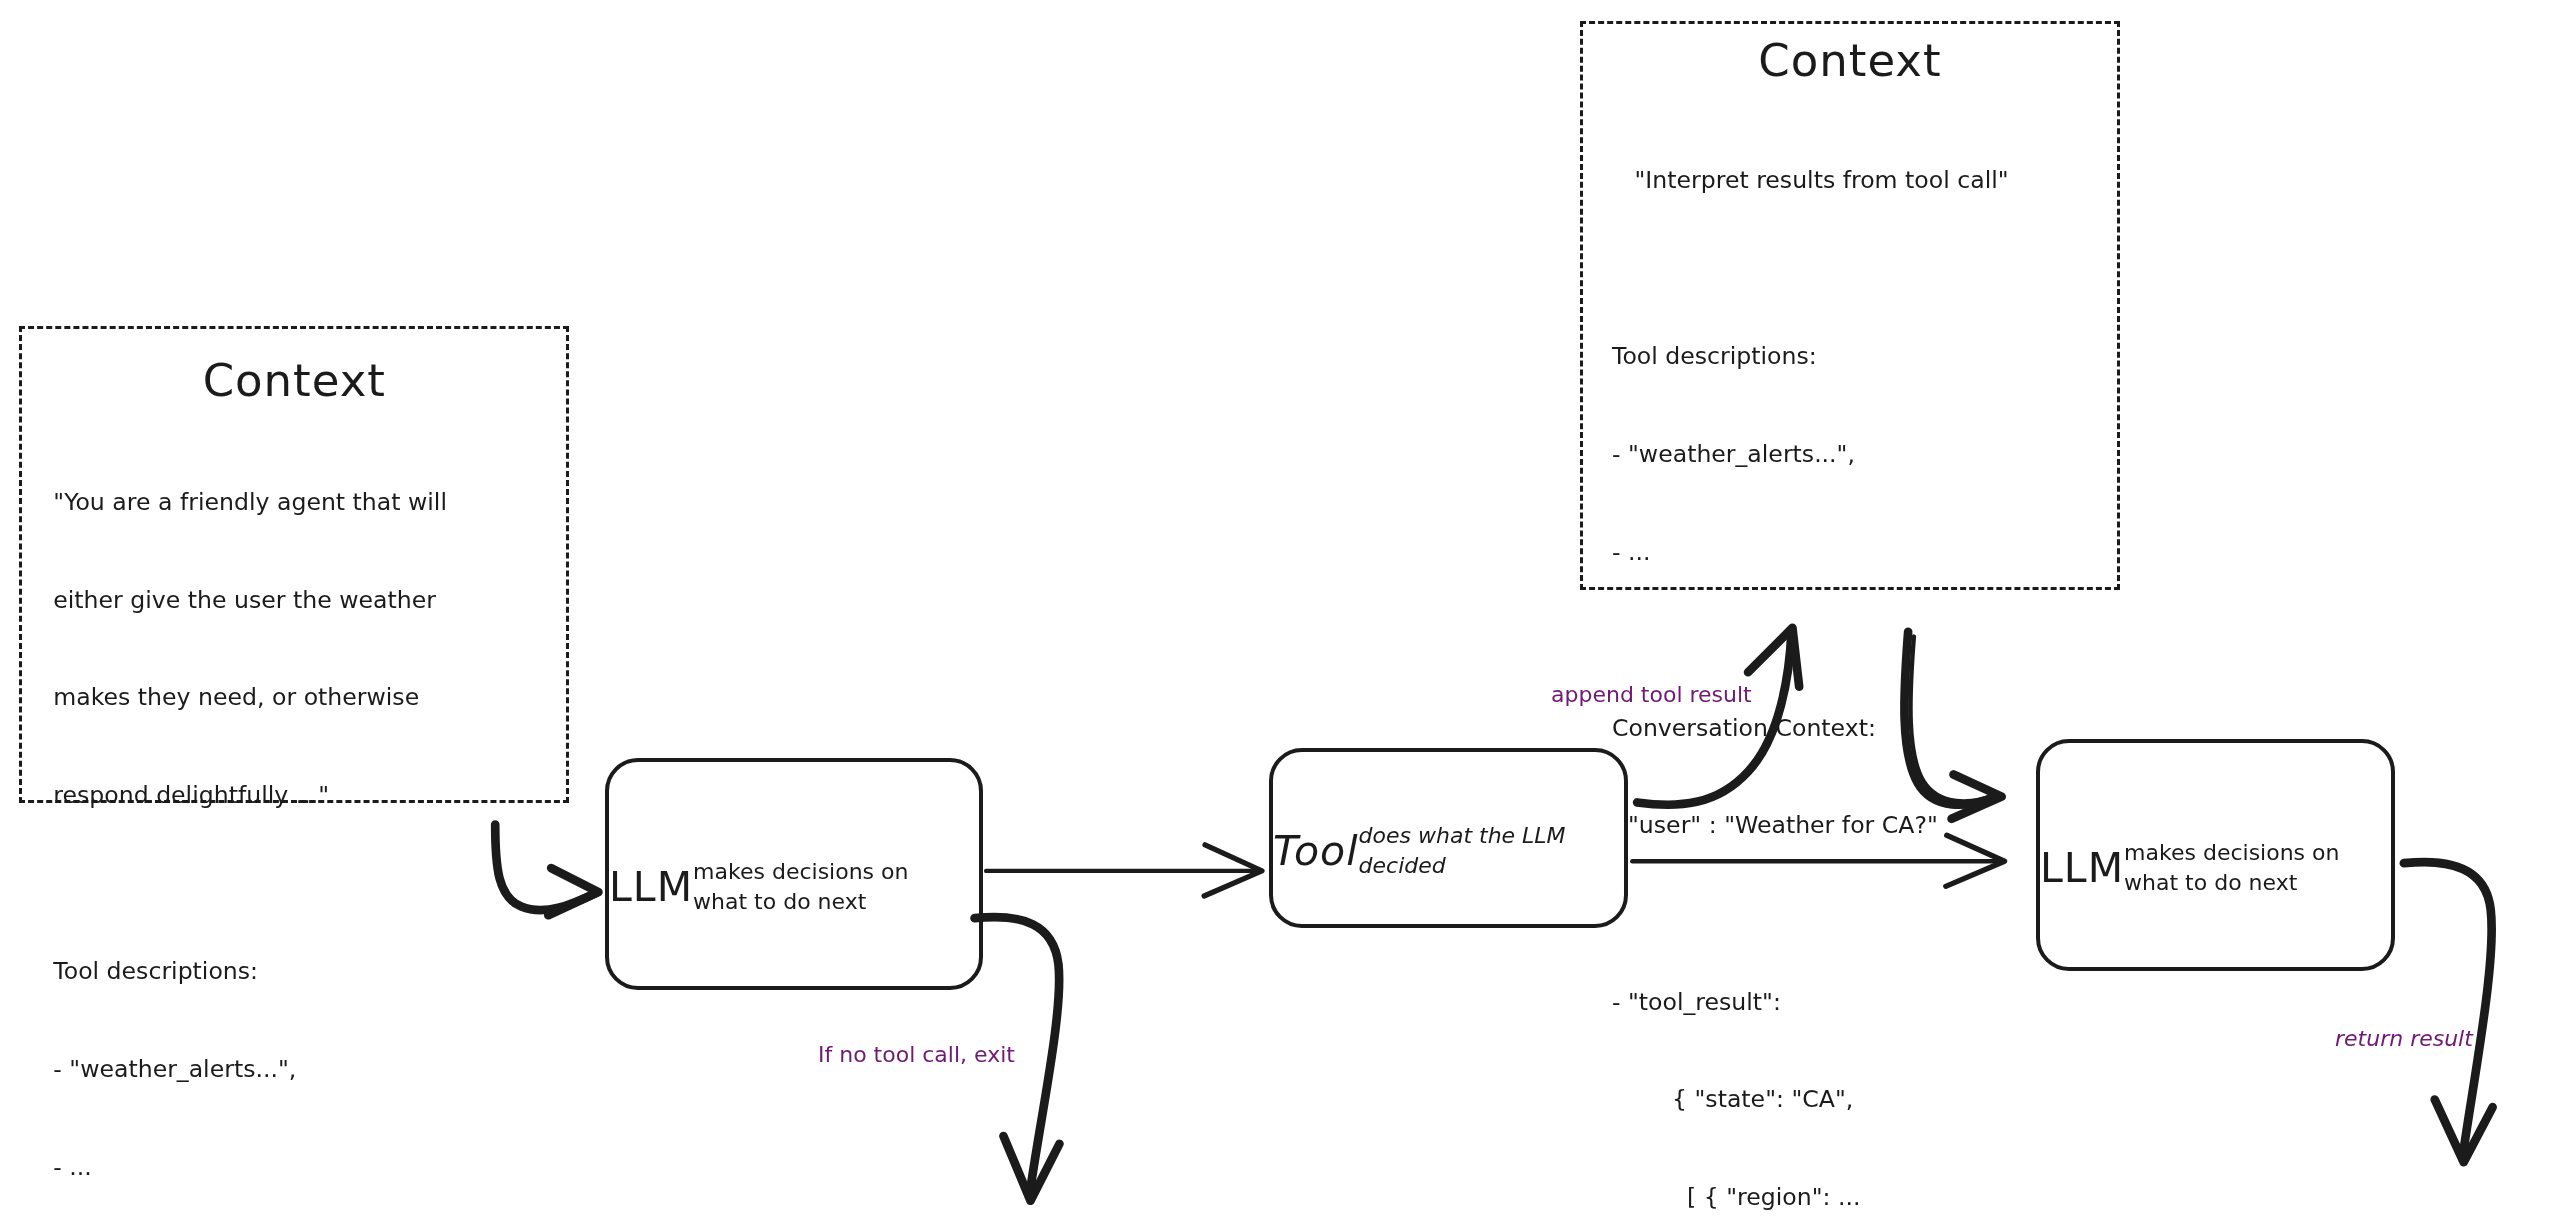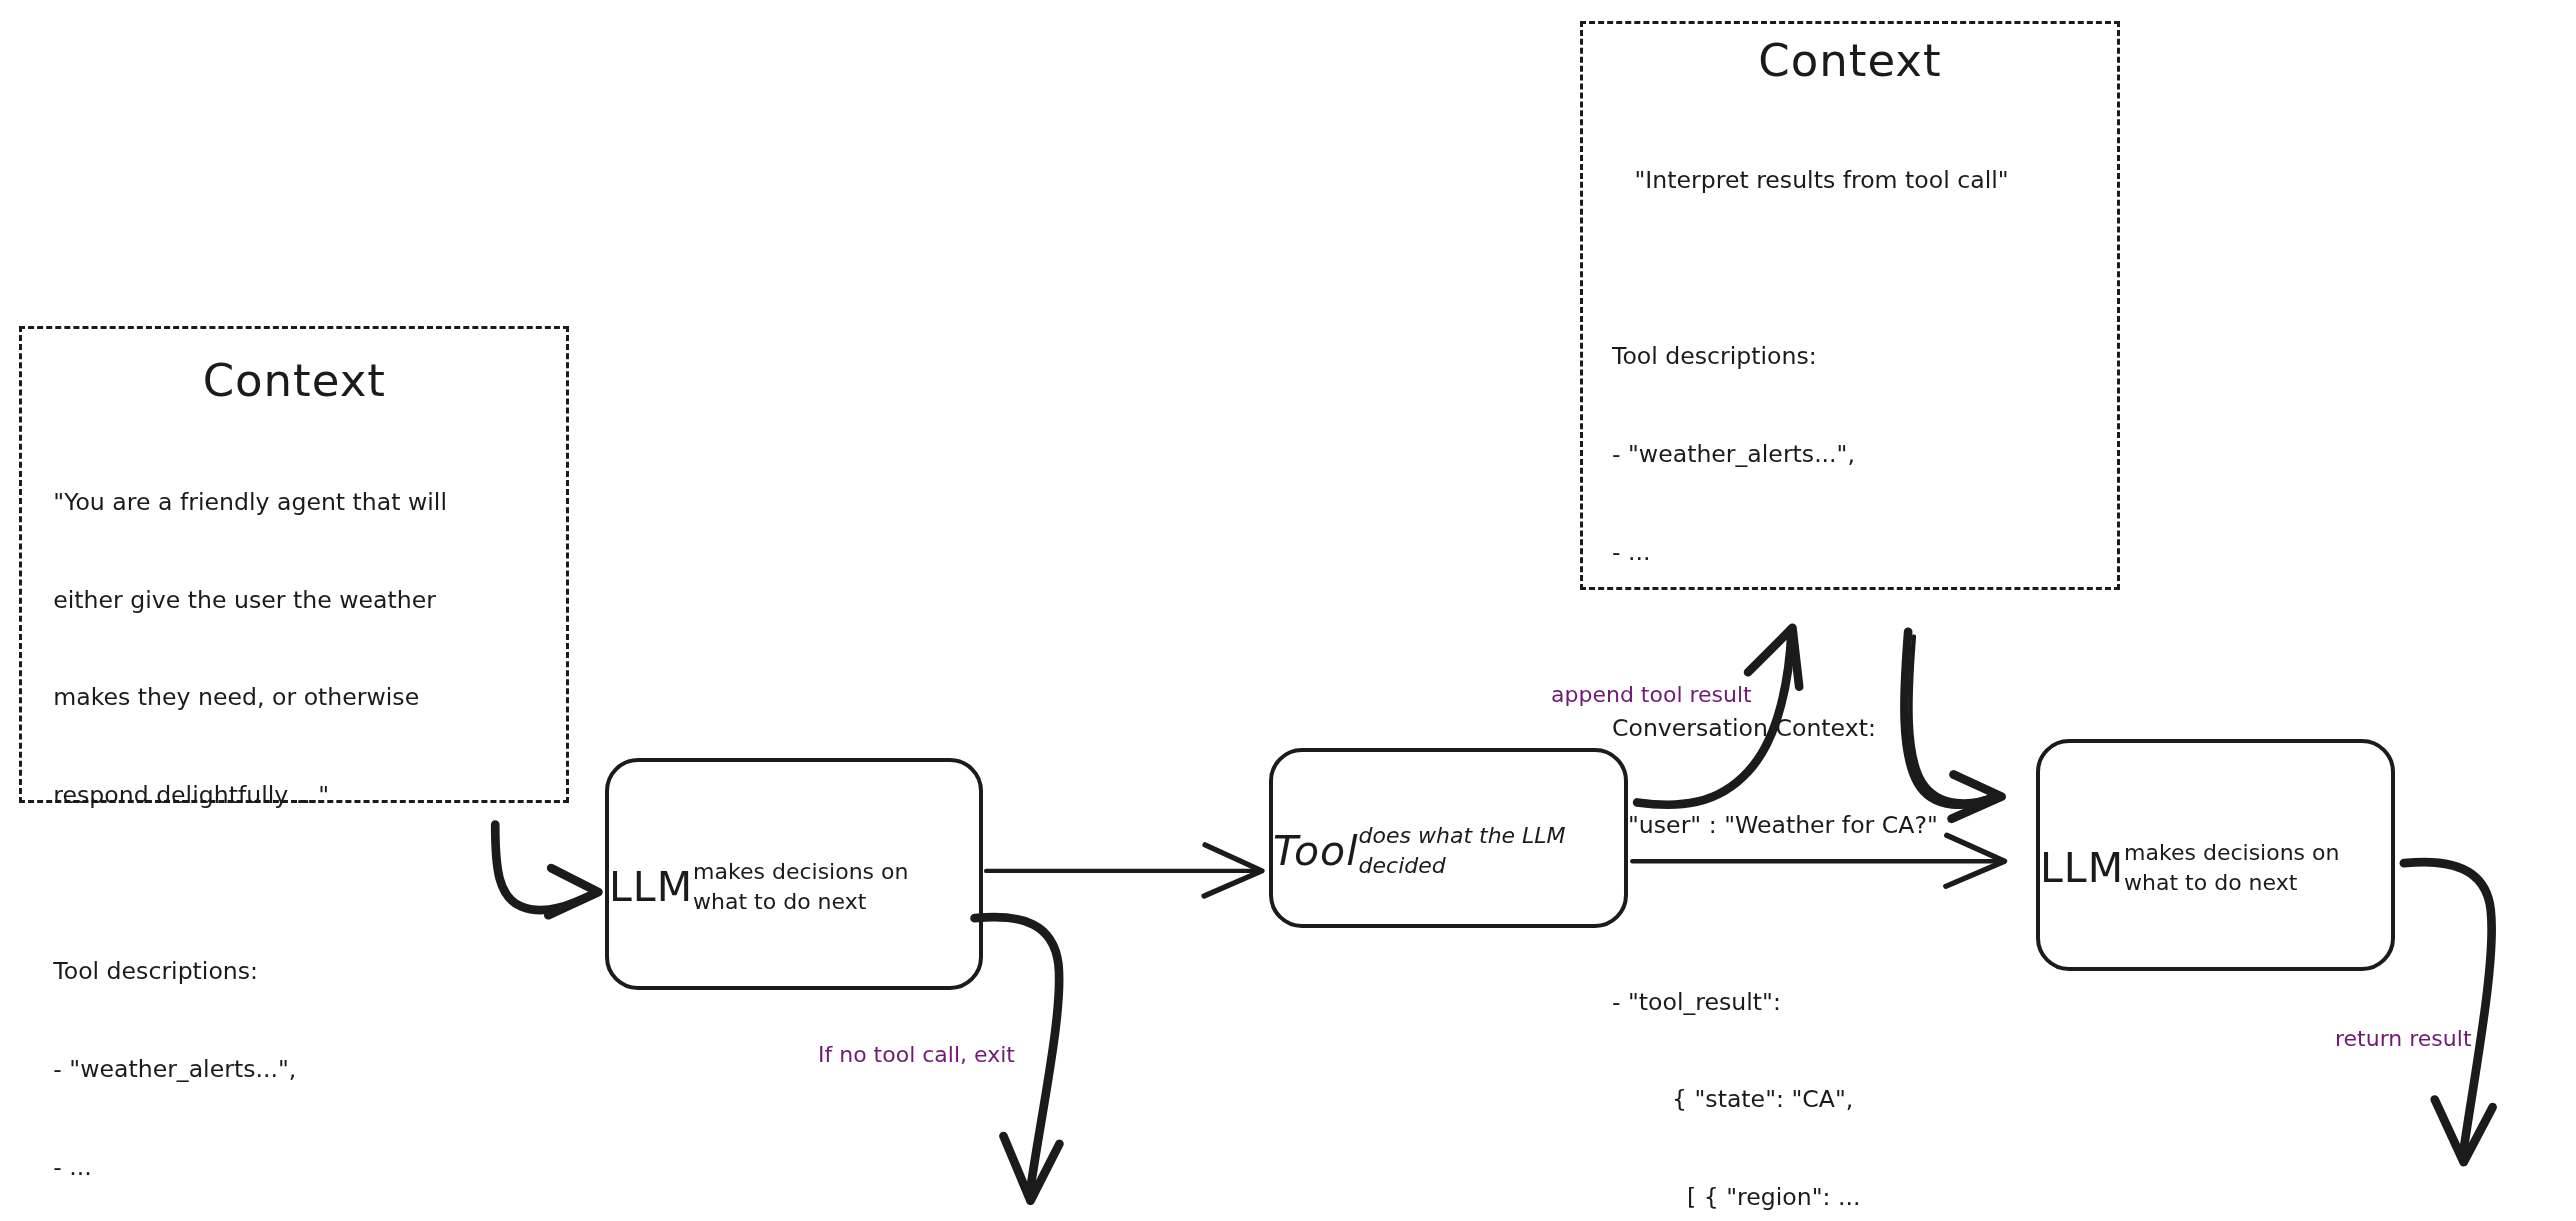--- a/index.html
+++ b/index.html
@@ -93,21 +93,21 @@
 
   
   .edge-label {
     position: absolute;
     font-size: 22px;
     color: #701a75;
     white-space: nowrap;
   }
   #lbl-exit   { left: 818px;  top: 1042px; }
   #lbl-append { left: 1551px; top: 682px; }
-  #lbl-return { left: 2335px; top: 1026px; }
+  #lbl-return { left: 2335px; top: 1026px; font-style: italic; }
 
   svg.overlay { position: absolute; left: 0; top: 0; width: 2576px; height: 1221px; pointer-events: none; }
   .stroke { fill: none; stroke: #1b1b1b; stroke-width: 5.5; stroke-linecap: round; stroke-linejoin: round; }
   .stroke-thin { fill: none; stroke: #1b1b1b; stroke-width: 4.5; stroke-linecap: round; stroke-linejoin: round; }
   .stroke-fat { fill: none; stroke: #1b1b1b; stroke-width: 9; stroke-linecap: round; stroke-linejoin: round; }
 </style>
 </head>
 <body>
 
 <div id="canvas">

